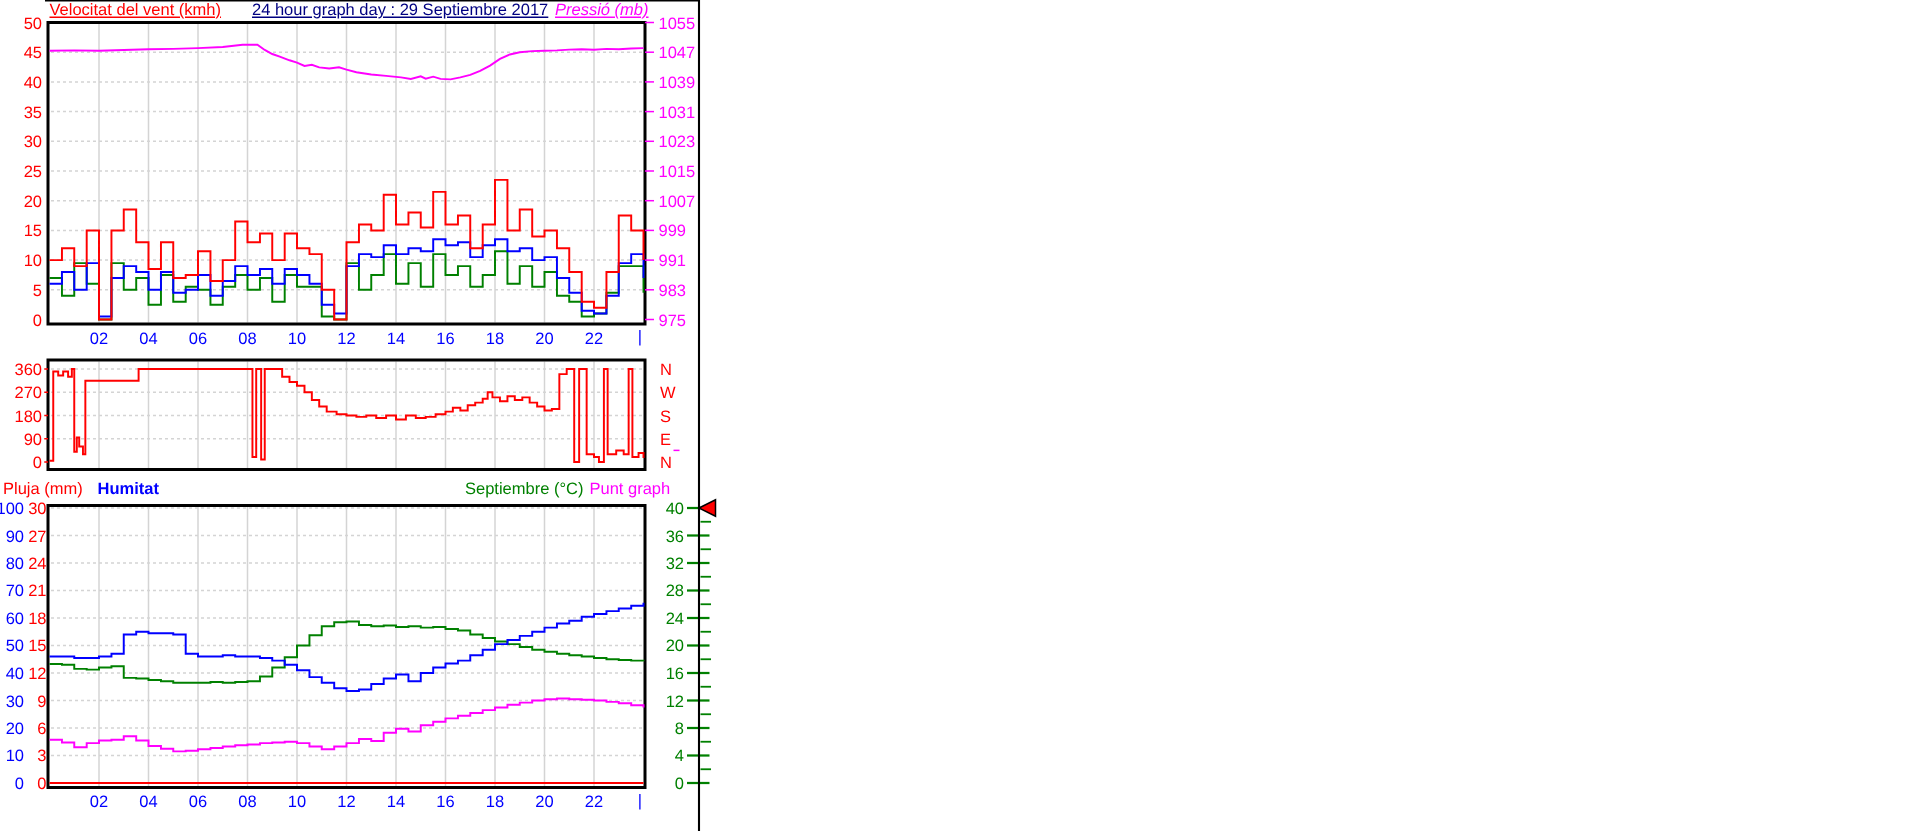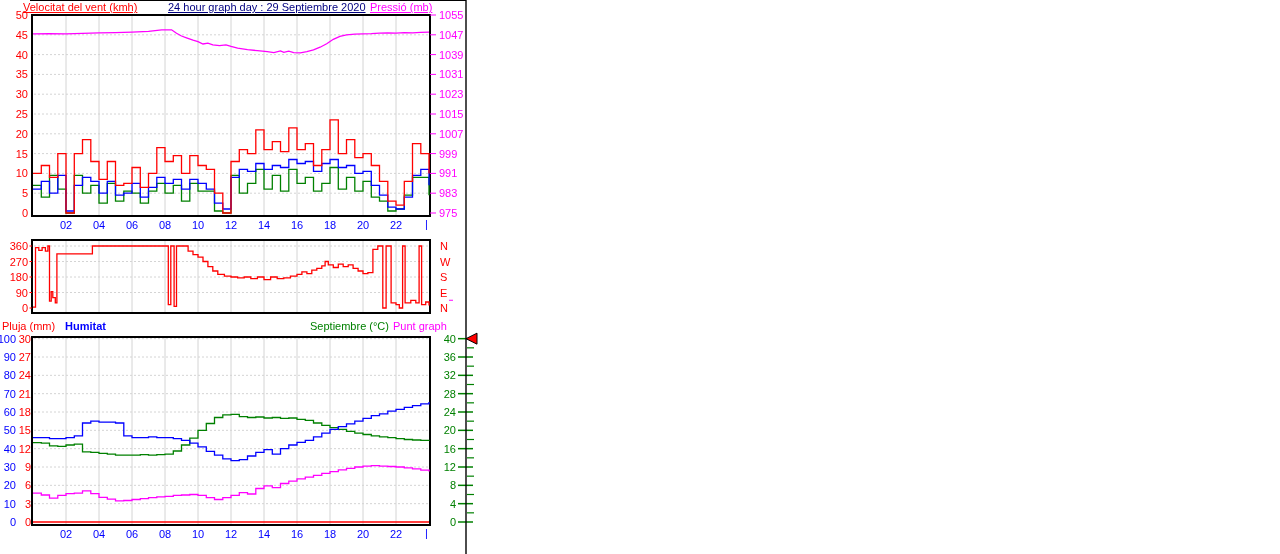--- a/index.html
+++ b/index.html
@@ -206,20 +206,20 @@
       <text x="264" y="538" fill="#0000ff" font-size="11px" text-anchor="middle" font-family="&quot;Liberation Sans&quot;,sans-serif">14</text>
       <text x="297" y="538" fill="#0000ff" font-size="11px" text-anchor="middle" font-family="&quot;Liberation Sans&quot;,sans-serif">16</text>
       <text x="330" y="538" fill="#0000ff" font-size="11px" text-anchor="middle" font-family="&quot;Liberation Sans&quot;,sans-serif">18</text>
       <text x="363" y="538" fill="#0000ff" font-size="11px" text-anchor="middle" font-family="&quot;Liberation Sans&quot;,sans-serif">20</text>
       <text x="396" y="538" fill="#0000ff" font-size="11px" text-anchor="middle" font-family="&quot;Liberation Sans&quot;,sans-serif">22</text>
       <text x="426.52500000000003" y="537" fill="#0000ff" font-size="11px" text-anchor="middle" font-family="&quot;Liberation Sans&quot;,sans-serif">|</text>
       <polygon points="466,338.668 477,333.168 477,344.168" fill="#ff0000" stroke="#000" stroke-width="1"></polygon>
       <line x1="30" y1="0.5" x2="466" y2="0.5" stroke="#000" stroke-width="1"></line>
       <line x1="466" y1="0" x2="466" y2="554" stroke="#000" stroke-width="1.4"></line>
     </svg>
-  <div class="lbl und" style="left:23px;top:1px;color:#ff0000;">Velocitat del vent (kmh)</div>
-  <div class="lbl und" style="left:168px;top:1px;color:#000080;">24 hour graph day : 29 Septiembre 2020</div>
-  <div class="lbl und" style="left:370px;top:1px;color:#ff00ff;">Pressió (mb)</div>
+  <div class="lbl und" style="left:33px;top:1px;color:#ff0000;">Velocitat del vent (kmh)</div>
+  <div class="lbl und" style="left:168px;top:1px;color:#000080;">24 hour graph day : 29 Septiembre 2017</div>
+  <div class="lbl und" style="left:370px;top:1px;color:#ff00ff;font-style:italic;">Pressió (mb)</div>
   <div class="lbl" style="left:2px;top:320px;color:#ff0000;">Pluja (mm)</div>
   <div class="lbl" style="left:65px;top:320px;color:#0000ff;font-weight:bold;">Humitat</div>
   <div class="lbl" style="left:310px;top:320px;color:#008000;">Septiembre (°C)</div>
   <div class="lbl" style="left:393px;top:320px;color:#ff00ff;">Punt graph</div>
 </div>
 
 </body></html>

